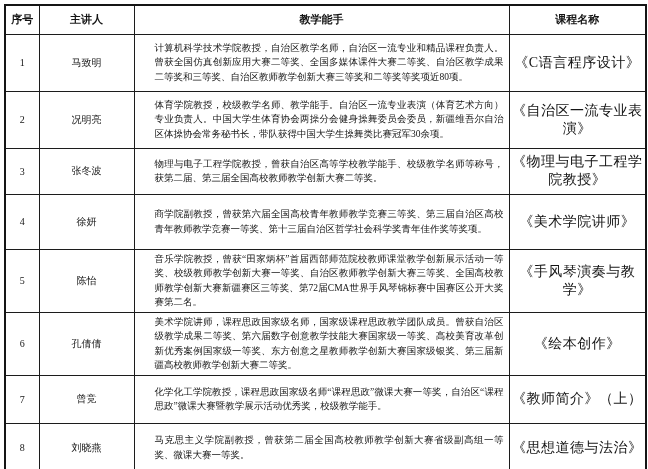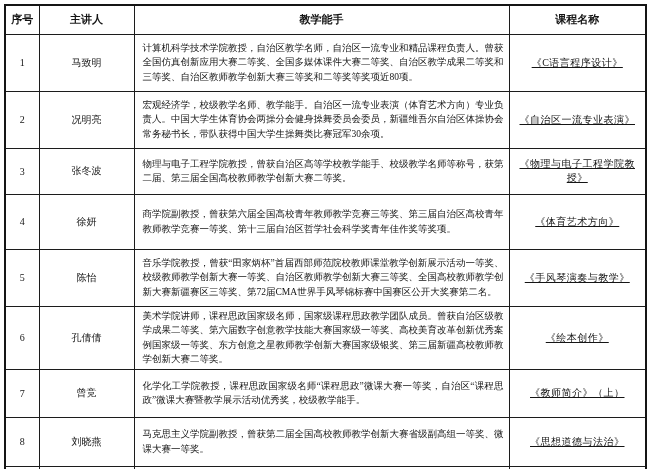--- a/index.html
+++ b/index.html
@@ -51,27 +51,27 @@
   tbody.rows td {
     vertical-align: middle;
   }
   td.col-index,
   td.col-lecturer,
   td.col-course {
     text-align: center;
     font-size: 10px;
     padding: 0 2px;
   }
-  td.col-course { font-size: 10px; letter-spacing: 0.5px; text-decoration: underline; }
+  td.col-course { font-size: 14px; letter-spacing: 0.5px; }
   td.col-bio {
     font-size: 9.5px;
     line-height: 14.5px;
     text-align: justify;
     text-justify: inter-ideograph;
-    padding: 2px 5px 2px 8px;
+    padding: 2px 5px 2px 20px;
   }
 
   
   tbody.rows tr:nth-child(1) { height: 57px; }
   tbody.rows tr:nth-child(2) { height: 57px; }
   tbody.rows tr:nth-child(3) { height: 46px; }
   tbody.rows tr:nth-child(4) { height: 55px; }
   tbody.rows tr:nth-child(5) { height: 57px; }
   tbody.rows tr:nth-child(6) { height: 56px; }
   tbody.rows tr:nth-child(7) { height: 48px; }
@@ -102,34 +102,34 @@
     <tbody class="rows">
         <tr>
           <td class="col-index">1</td>
           <td class="col-lecturer">马致明</td>
           <td class="col-bio">计算机科学技术学院教授，自治区教学名师，自治区一流专业和精品课程负责人。曾获全国仿真创新应用大赛二等奖、全国多媒体课件大赛二等奖、自治区教学成果二等奖和三等奖、自治区教师教学创新大赛三等奖和二等奖等奖项近80项。</td>
           <td class="col-course">《C语言程序设计》</td>
         </tr>
         <tr>
           <td class="col-index">2</td>
           <td class="col-lecturer">况明亮</td>
-          <td class="col-bio">宏观经济学，校级教学名师、教学能手。自治区一流专业表演（体育艺术方向）专业负责人。中国大学生体育协会两操分会健身操舞委员会委员，新疆维吾尔自治区体操协会常务秘书长，带队获得中国大学生操舞类比赛冠军30余项。</td>
+          <td class="col-bio">体育学院教授，校级教学名师、教学能手。自治区一流专业表演（体育艺术方向）专业负责人。中国大学生体育协会两操分会健身操舞委员会委员，新疆维吾尔自治区体操协会常务秘书长，带队获得中国大学生操舞类比赛冠军30余项。</td>
           <td class="col-course">《自治区一流专业表演》</td>
         </tr>
         <tr>
           <td class="col-index">3</td>
           <td class="col-lecturer">张冬波</td>
           <td class="col-bio">物理与电子工程学院教授，曾获自治区高等学校教学能手、校级教学名师等称号，获第二届、第三届全国高校教师教学创新大赛二等奖。</td>
           <td class="col-course">《物理与电子工程学院教授》</td>
         </tr>
         <tr>
           <td class="col-index">4</td>
           <td class="col-lecturer">徐妍</td>
           <td class="col-bio">商学院副教授，曾获第六届全国高校青年教师教学竞赛三等奖、第三届自治区高校青年教师教学竞赛一等奖、第十三届自治区哲学社会科学奖青年佳作奖等奖项。</td>
-          <td class="col-course">《体育艺术方向》</td>
+          <td class="col-course">《美术学院讲师》</td>
         </tr>
         <tr>
           <td class="col-index">5</td>
           <td class="col-lecturer">陈怡</td>
           <td class="col-bio">音乐学院教授，曾获“田家炳杯”首届西部师范院校教师课堂教学创新展示活动一等奖、校级教师教学创新大赛一等奖、自治区教师教学创新大赛三等奖、全国高校教师教学创新大赛新疆赛区三等奖、第72届CMA世界手风琴锦标赛中国赛区公开大奖赛第二名。</td>
           <td class="col-course">《手风琴演奏与教学》</td>
         </tr>
         <tr>
           <td class="col-index">6</td>
           <td class="col-lecturer">孔倩倩</td>

